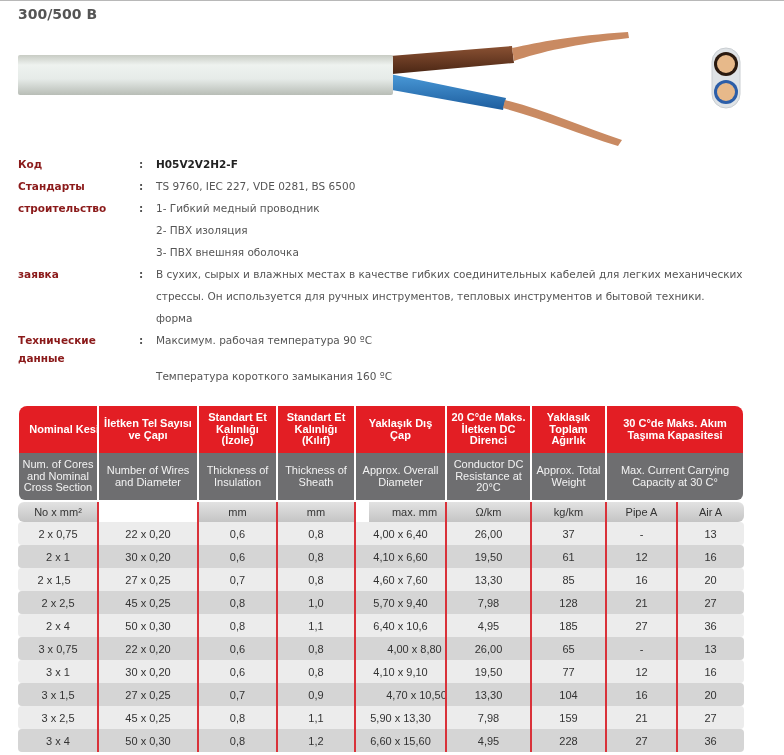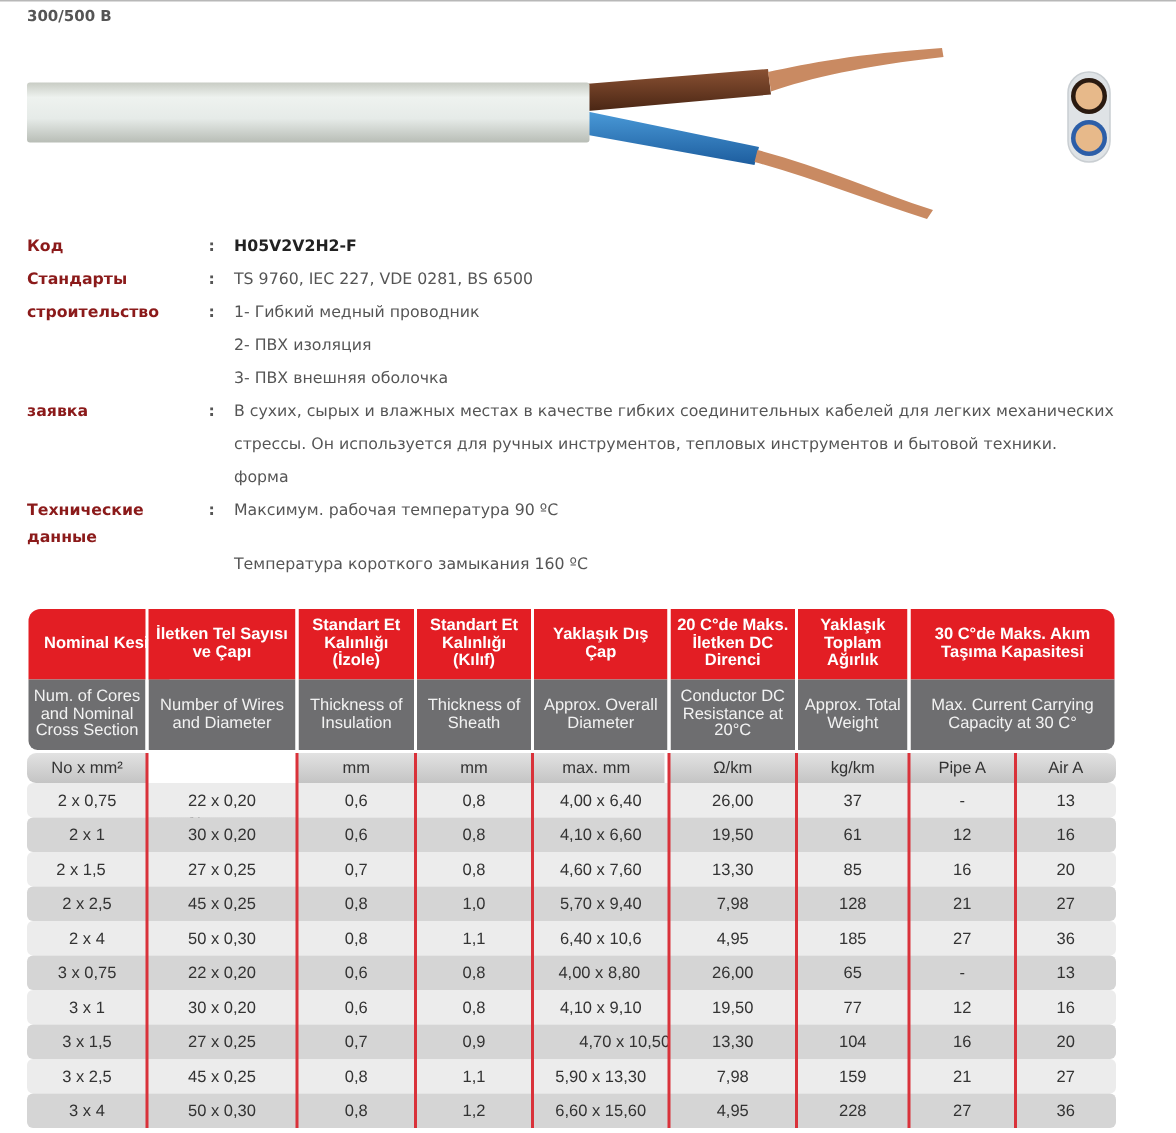--- a/index.html
+++ b/index.html
@@ -1,18 +1,18 @@
 <!DOCTYPE html>
 <html><head>
 <meta charset="utf-8">
 <style>
   html, body { margin:0; padding:0; background:#fff; }
   body { width:784px; height:755px; position:relative; overflow:hidden; font-family:"DejaVu Sans", sans-serif; }
   .topline { position:absolute; left:0; top:0; width:784px; height:1px; background:#b8b8b8; }
-  .voltage { position:absolute; left:18px; top:6px; font-size:10px; font-weight:bold; color:#555; }
+  .voltage { position:absolute; left:18px; top:6px; font-size:14px; font-weight:bold; color:#555; }
 
   
   .cable { position:absolute; left:0; top:30px; width:784px; height:120px; }
 
   
   .spec { position:absolute; left:18px; font-size:10.5px; line-height:14px; }
   .spec .lbl { position:absolute; left:0; width:110px; color:#8b1a1a; font-weight:bold; }
   .spec .colon { position:absolute; left:121px; color:#555; font-weight:bold; }
   .spec .val { position:absolute; left:138px; width:600px; color:#555; white-space:nowrap; }
   .spec .val.bold { font-weight:bold; color:#222; }
@@ -117,21 +117,21 @@
     <div class="hdr-red" style="left: 429px; width: 83px; transform: none; padding: 0px 3px; box-sizing: border-box; top: 0px;">20 C°de Maks. İletken DC Direnci</div>
     <div class="hdr-grey" style="left: 429px; width: 83px; padding: 0px 3px; box-sizing: border-box; top: 47px;">Conductor DC Resistance at 20°C</div>
     <div class="hdr-red" style="left: 514px; width: 73px; transform: none; padding: 0px 3px; box-sizing: border-box; top: 0px;">Yaklaşık Toplam Ağırlık</div>
     <div class="hdr-grey" style="left: 514px; width: 73px; padding: 14px 3px; box-sizing: border-box; top: 47px;">Approx. Total Weight</div>
     <div class="hdr-red" style="left: 589px; width: 136px; transform: none; padding: 0px 3px; box-sizing: border-box; border-top-right-radius: 8px; top: 0px;">30 C°de Maks. Akım Taşıma Kapasitesi</div>
     <div class="hdr-grey" style="left: 589px; width: 136px; padding: 0px 3px; box-sizing: border-box; border-bottom-right-radius: 6px; top: 47px;">Max. Current Carrying Capacity at 30 C°</div>
     <div class="hdr-unit" style="left: 0px; width: 80px; border-top-left-radius: 6px; border-bottom-left-radius: 6px; top: 96px;">No x mm²</div>
     <div class="hdr-unit" style="left: 80px; width: 100px; top: 96px; margin-top: 36px;">No x mm</div>
     <div class="hdr-unit" style="left: 180px; width: 79px; top: 96px;">mm</div>
     <div class="hdr-unit" style="left: 259px; width: 78px; top: 96px;">mm</div>
-    <div class="hdr-unit" style="left: 334px; width: 91px; top: 96px;">max. mm</div>
+    <div class="hdr-unit" style="left: 351px; width: 91px; top: 96px;">max. mm</div>
     <div class="hdr-unit" style="left: 428px; width: 85px; top: 96px;">Ω/km</div>
     <div class="hdr-unit" style="left: 513px; width: 75px; top: 96px;">kg/km</div>
     <div class="hdr-unit" style="left: 588px; width: 71px; top: 96px;">Pipe A</div>
     <div class="hdr-unit" style="left: 659px; width: 67px; border-top-right-radius: 6px; border-bottom-right-radius: 6px; top: 96px;">Air A</div>
     <div class="rowbg odd" style="top: 116px; border-radius: 4px;"></div>
     <div class="cell" style="left: 0px; width: 80px; top: 116px;">2 x 0,75</div>
     <div class="cell" style="left: 80px; width: 100px; top: 116px;">22 x 0,20</div>
     <div class="cell" style="left: 180px; width: 79px; top: 116px;">0,6</div>
     <div class="cell" style="left: 259px; width: 78px; top: 116px;">0,8</div>
     <div class="cell" style="left: 337px; width: 91px; top: 116px;">4,00 x 6,40</div>
@@ -177,21 +177,21 @@
     <div class="cell" style="left: 337px; width: 91px; top: 208px;">6,40 x 10,6</div>
     <div class="cell" style="left: 428px; width: 85px; top: 208px;">4,95</div>
     <div class="cell" style="left: 513px; width: 75px; top: 208px;">185</div>
     <div class="cell" style="left: 588px; width: 71px; top: 208px;">27</div>
     <div class="cell" style="left: 659px; width: 67px; top: 208px;">36</div>
     <div class="rowbg even" style="top: 231px; border-radius: 4px;"></div>
     <div class="cell" style="left: 0px; width: 80px; top: 231px;">3 x 0,75</div>
     <div class="cell" style="left: 80px; width: 100px; top: 231px;">22 x 0,20</div>
     <div class="cell" style="left: 180px; width: 79px; top: 231px;">0,6</div>
     <div class="cell" style="left: 259px; width: 78px; top: 231px;">0,8</div>
-    <div class="cell" style="left: 336px; width: 91px; top: 231px;">4,00 x 8,80</div>
+    <div class="cell" style="left: 351px; width: 91px; top: 231px;">4,00 x 8,80</div>
     <div class="cell" style="left: 428px; width: 85px; top: 231px;">26,00</div>
     <div class="cell" style="left: 513px; width: 75px; top: 231px;">65</div>
     <div class="cell" style="left: 588px; width: 71px; top: 231px;">-</div>
     <div class="cell" style="left: 659px; width: 67px; top: 231px;">13</div>
     <div class="rowbg odd" style="top: 254px; border-radius: 4px;"></div>
     <div class="cell" style="left: 0px; width: 80px; top: 254px;">3 x 1</div>
     <div class="cell" style="left: 80px; width: 100px; top: 254px;">30 x 0,20</div>
     <div class="cell" style="left: 180px; width: 79px; top: 254px;">0,6</div>
     <div class="cell" style="left: 259px; width: 78px; top: 254px;">0,8</div>
     <div class="cell" style="left: 337px; width: 91px; top: 254px;">4,10 x 9,10</div>

